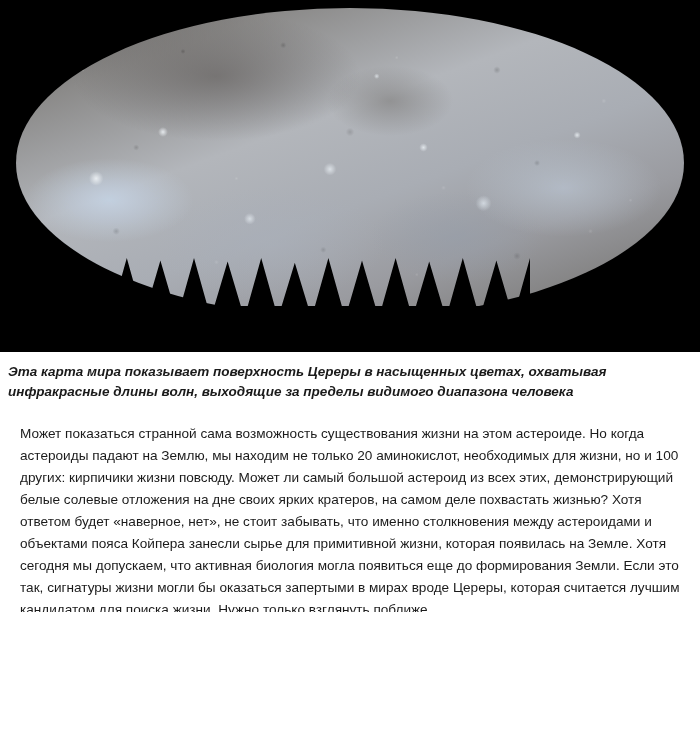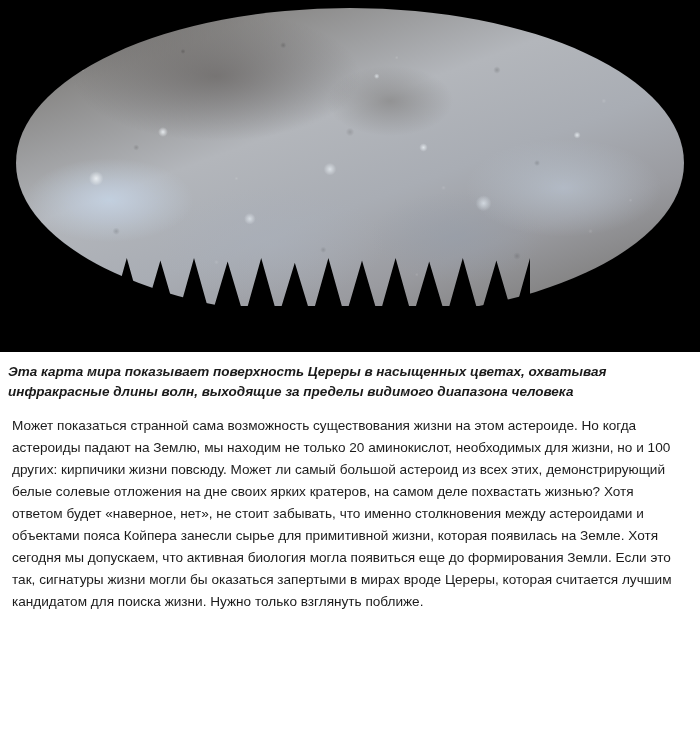--- a/index.html
+++ b/index.html
@@ -136,21 +136,21 @@
   }
   h1.title {
     margin: 8px 0 10px 0;
     font-size: 29px;
     line-height: 1.1;
     font-weight: bold;
     color: #111111;
     letter-spacing: -0.2px;
   }
   p.body {
-    margin: 4px;
+    margin: 12px;
     font-size: 13.6px;
     line-height: 1.62;
     color: #1b1b1b;
     text-align: left;
   }
 </style>
 </head>
 <body>
 
 <div class="page">

